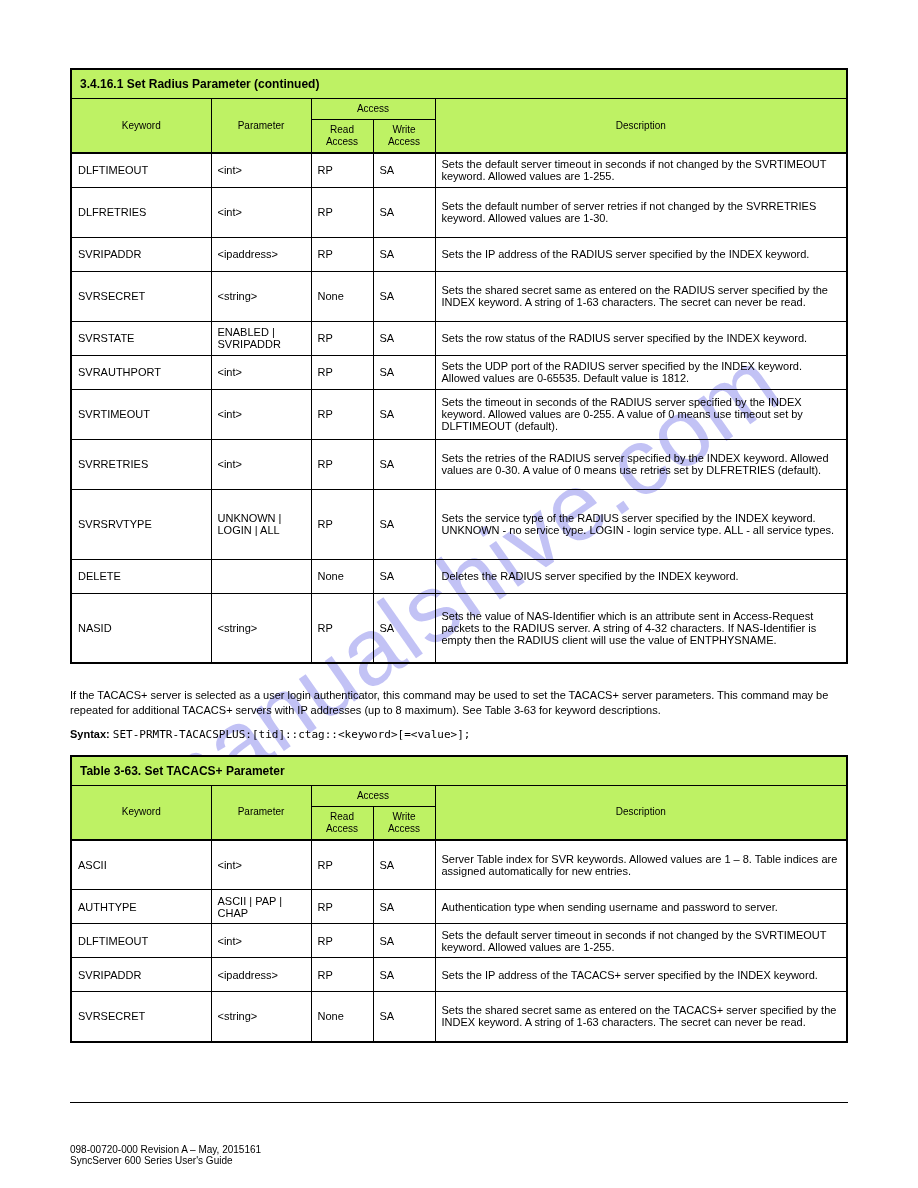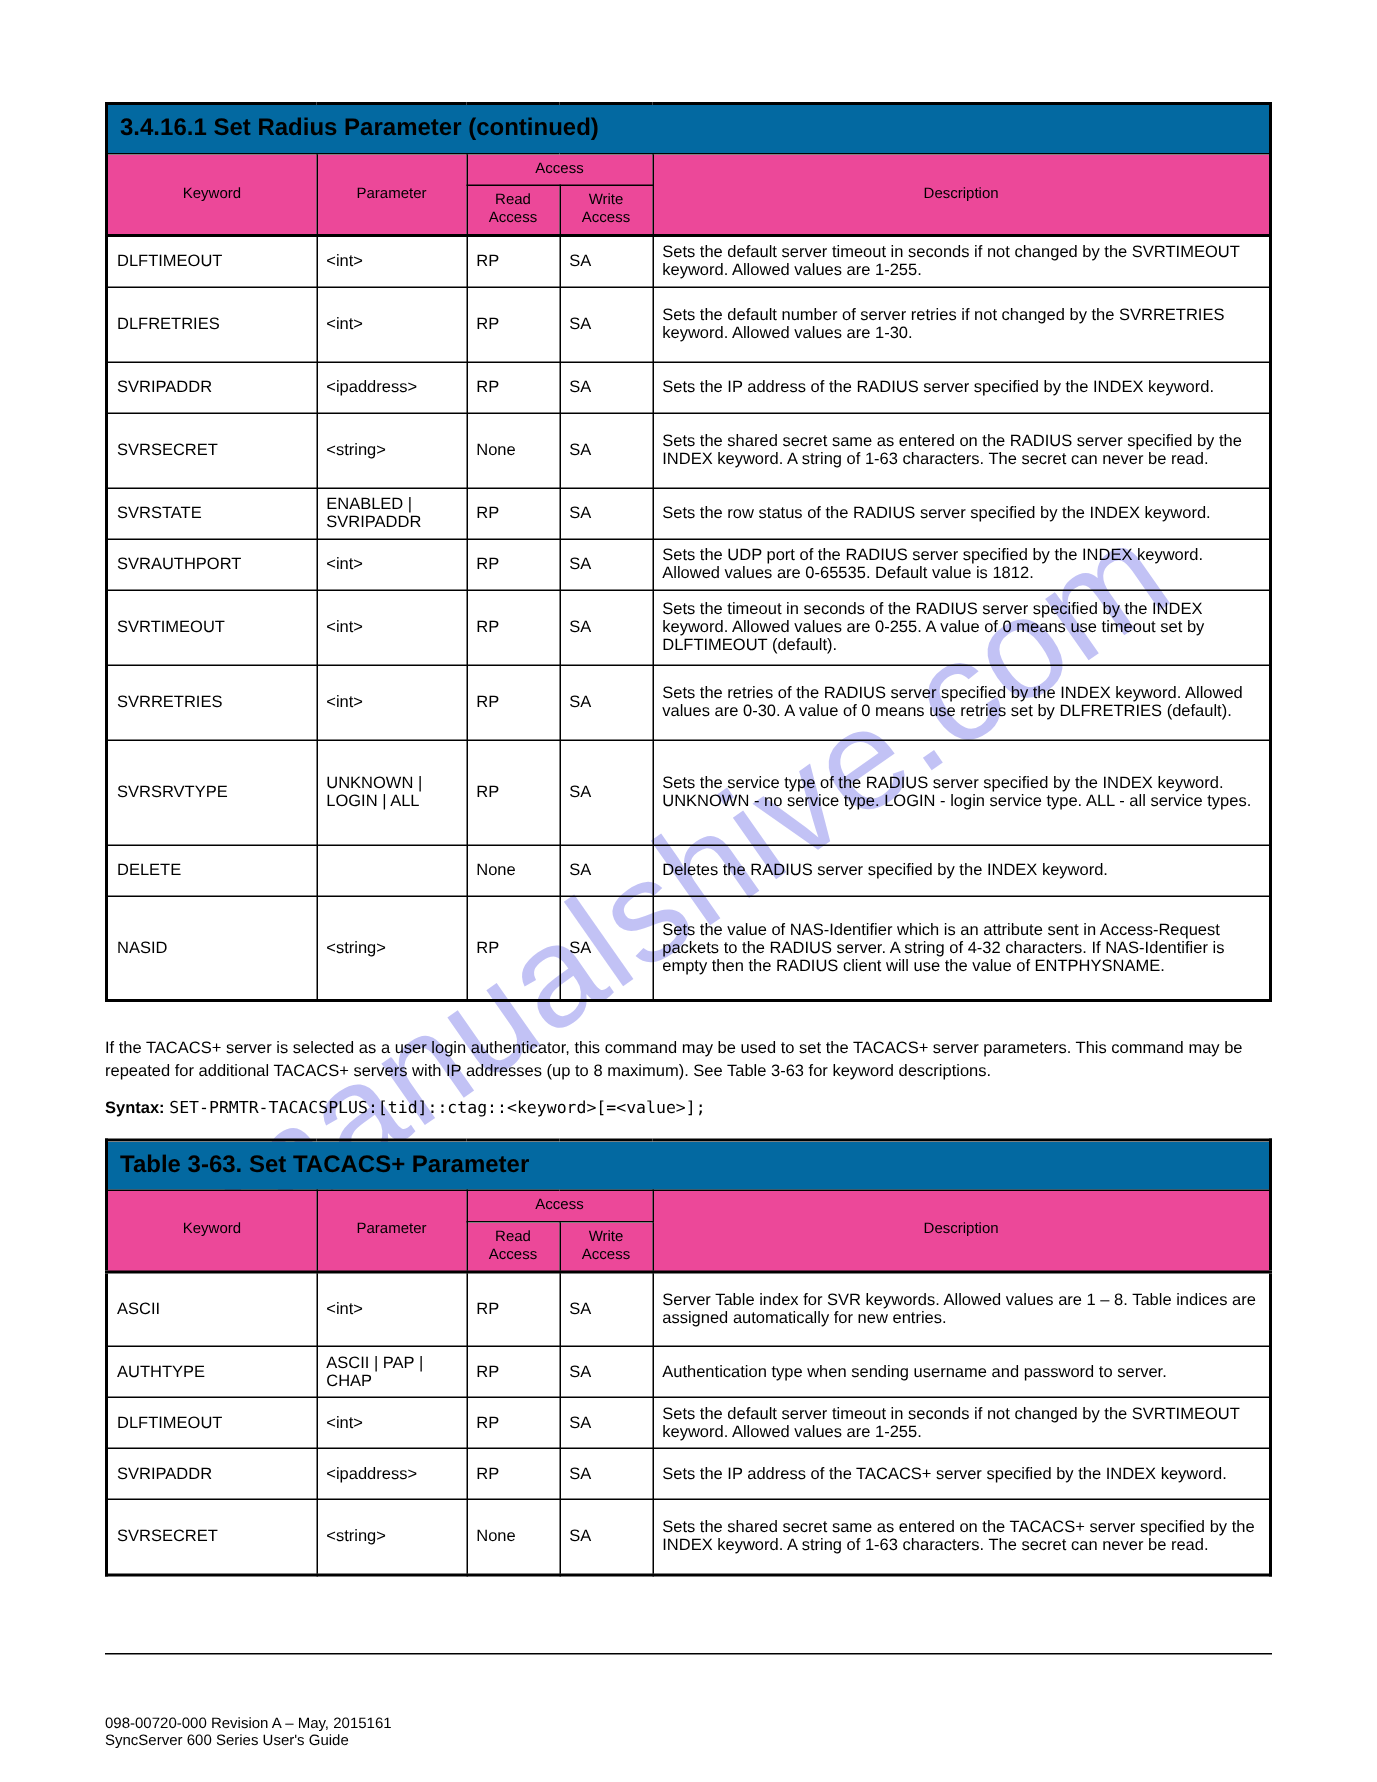--- a/index.html
+++ b/index.html
@@ -26,28 +26,28 @@
     font-size: 11px;
   }
   .tbl td, .tbl th {
     border: 1px solid #000;
     padding: 4px 6px;
     vertical-align: middle;
     text-align: left;
     overflow: hidden;
   }
   .title-row td {
-    background: #0369a1;
+    background: #bef264;
     text-align: left;
     font-weight: bold;
-    font-size: 16px;
+    font-size: 12px;
     padding: 7px 8px;
   }
   .hdr td {
-    background: #ec4899;
+    background: #bef264;
     text-align: center;
     font-size: 10px;
     line-height: 1.2;
   }
   .hdr-sep {
     border-top: 2px solid #000;
   }
   .para {
     margin-top: 28px;
     font-size: 11px;

